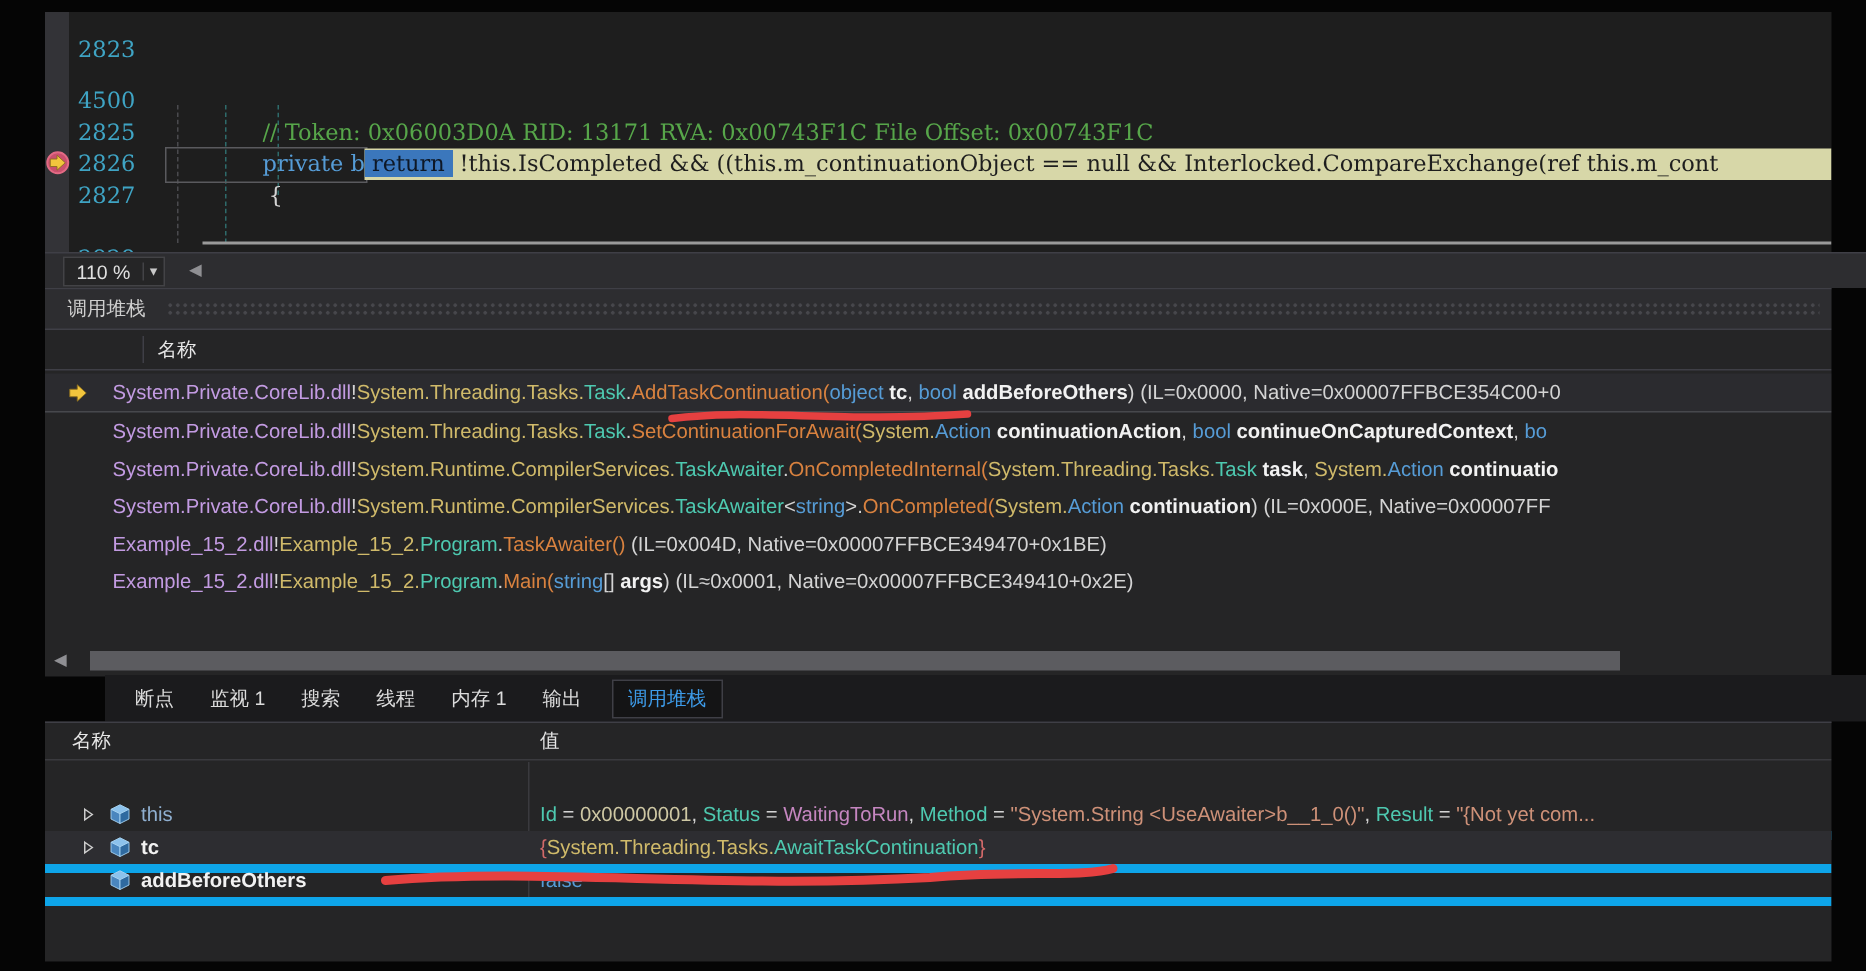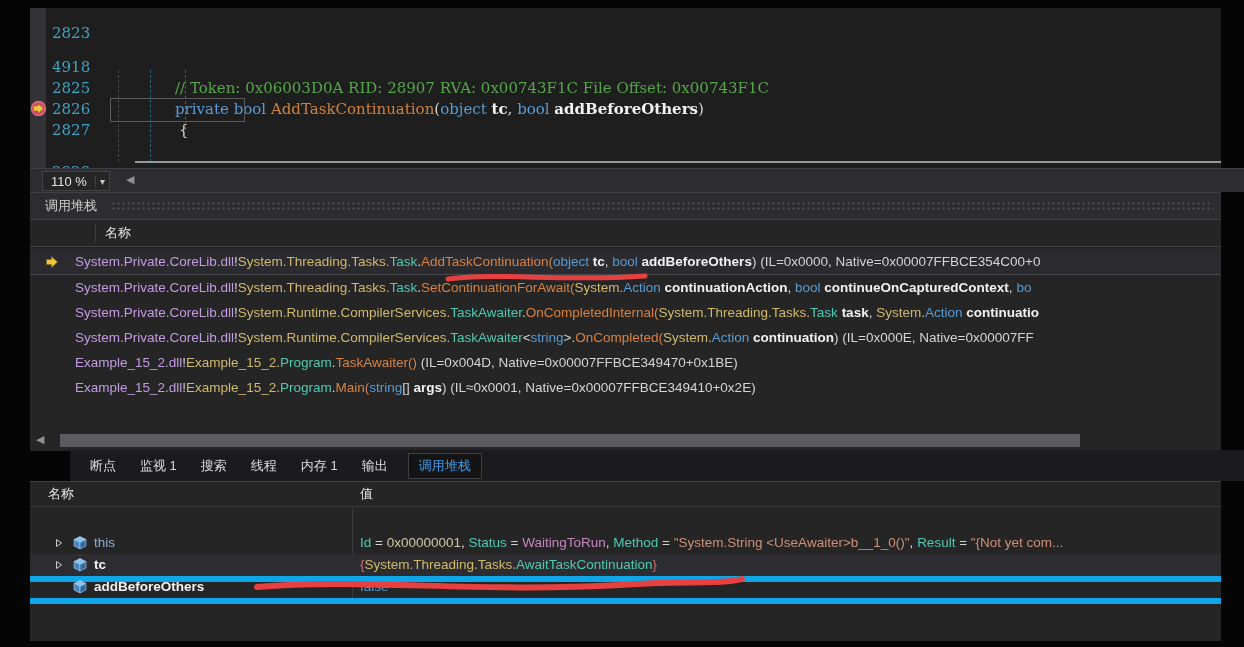--- a/index.html
+++ b/index.html
@@ -81,36 +81,37 @@
     <div class="editor">
       <div class="gutter"></div>
       <div class="guide" style="left:88px;top:62px;height:92px;"></div>
       <div class="guide teal" style="left:120px;top:62px;height:92px;"></div>
       <div class="guide teal" style="left:155px;top:62px;height:60px;"></div>
 
       <div class="eline" style="top:-6px;">
         <span class="lnum">2823</span>
       </div>
       <div class="eline" style="top:28px;">
-        <span class="lnum">4918</span>
-        <span class="ecode"><span class="tok-cmt">// Token: 0x06003D0A RID: 28907 RVA: 0x00743F1C File Offset: 0x00743F1C</span></span>
+        <span class="lnum">4500</span>
+        <span class="ecode"><span class="tok-cmt">// Token: 0x06003D0A RID: 13171 RVA: 0x00743F1C File Offset: 0x00743F1C</span></span>
       </div>
       <div class="eline" style="top:49px;">
         <span class="lnum">2825</span>
         <span class="ecode"><span class="tok-kw">private </span><span class="tok-kw">bool </span><span class="tok-mthc">AddTaskContinuation</span><span class="tok-plain">(</span><span class="tok-kw">object </span><span class="tok-prm">tc</span><span class="tok-plain">, </span><span class="tok-kw">bool </span><span class="tok-prm">addBeforeOthers</span><span class="tok-plain">)</span></span>
       </div>
       <div class="eline" style="top:70px;">
         <span class="lnum">2826</span>
         <span class="ecode" style="left:149px;"><span class="tok-plain">{</span></span>
       </div>
 
       <div class="stmt-box"></div>
       <div class="eline" style="top:91px;">
         <span class="lnum">2827</span>
       </div>
+      <div class="hl-band"><span class="return-box">return</span><span><span class="tok-hl"> !this.IsCompleted &amp;&amp; ((this.m_continuationObject == null &amp;&amp; Interlocked.CompareExchange(ref this.m_cont</span></span></div>
 
       <div class="eline" style="top:133px;">
         <span class="lnum">2828</span>
         
       </div>
       <div class="eline" style="top:151px;">
         
       </div>
       <div class="gray-line"></div>
 

